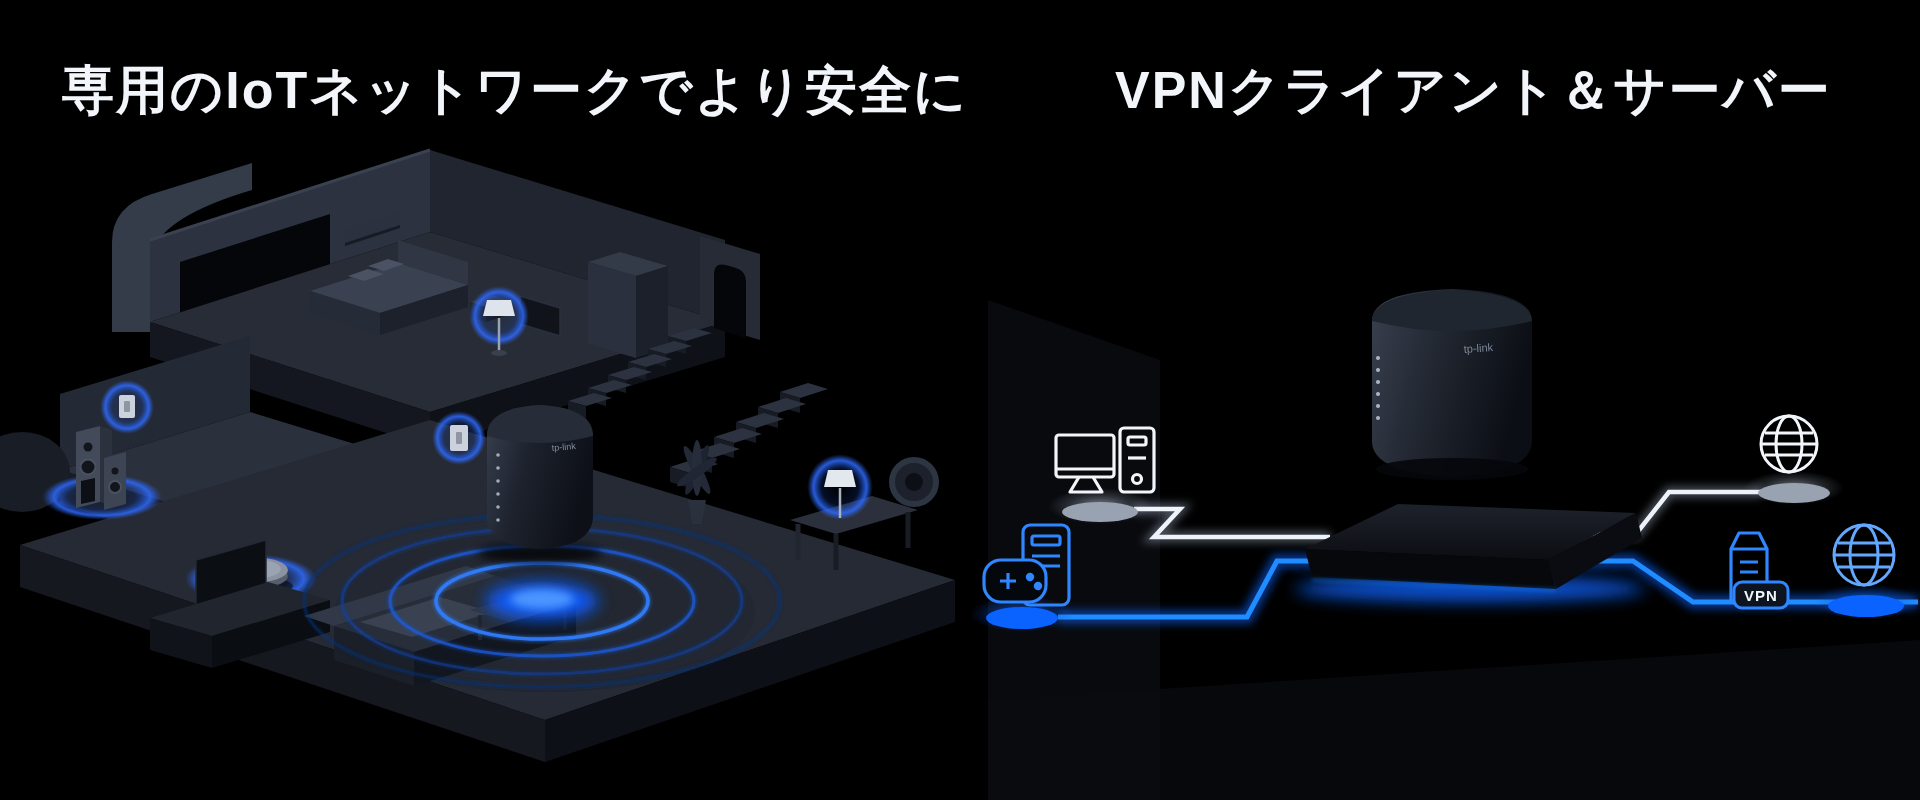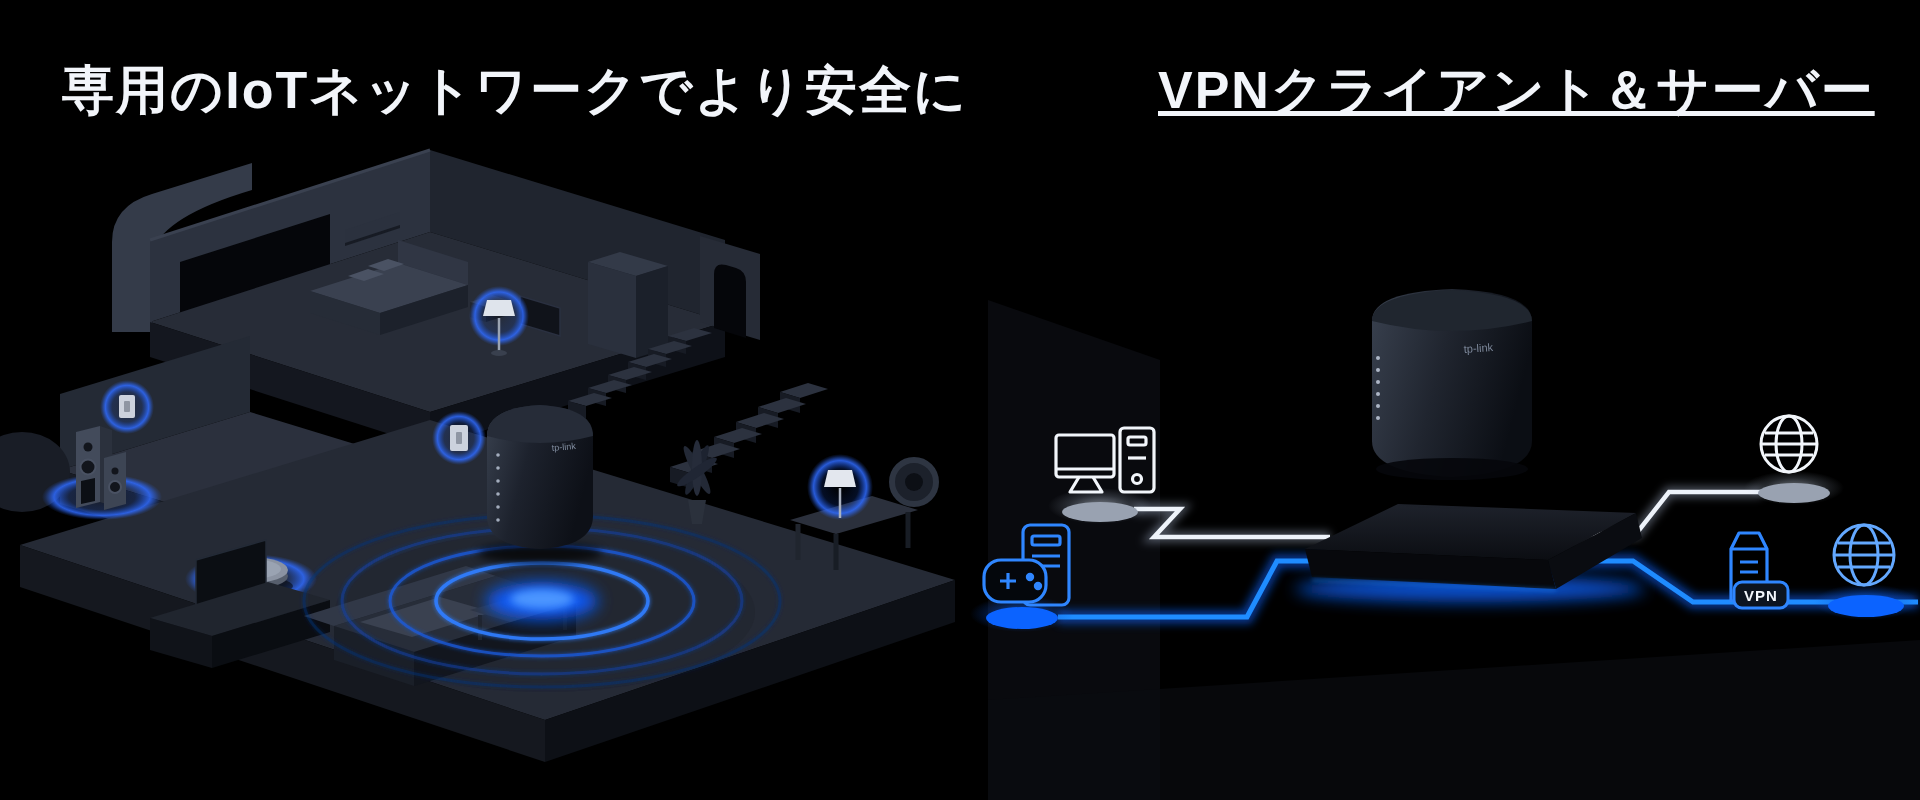--- a/index.html
+++ b/index.html
@@ -1,21 +1,21 @@
 <!DOCTYPE html>
 <html><head>
 <meta charset="utf-8">
 <style>
   html,body{margin:0;padding:0;background:#000;}
   #stage{position:relative;width:1920px;height:800px;background:#000;overflow:hidden;
          font-family:"Liberation Sans","DejaVu Sans",sans-serif;}
   .headline{position:absolute;top:56px;font-size:52px;font-weight:700;color:#f2f5fa;
             letter-spacing:2px;white-space:nowrap;z-index:5;}
   #left-title{left:62px;}
-  #right-title{left:1158px;text-decoration:underline;}
+  #right-title{left:1115px;}
   svg{position:absolute;left:0;top:0;}
   text{font-family:"Liberation Sans","DejaVu Sans",sans-serif;}
 </style>
 </head>
 <body>
 
 <div id="stage">
 
   <div id="left-title" class="headline">専用のIoTネットワークでより安全に</div>
   <div id="right-title" class="headline">VPNクライアント＆サーバー</div>

